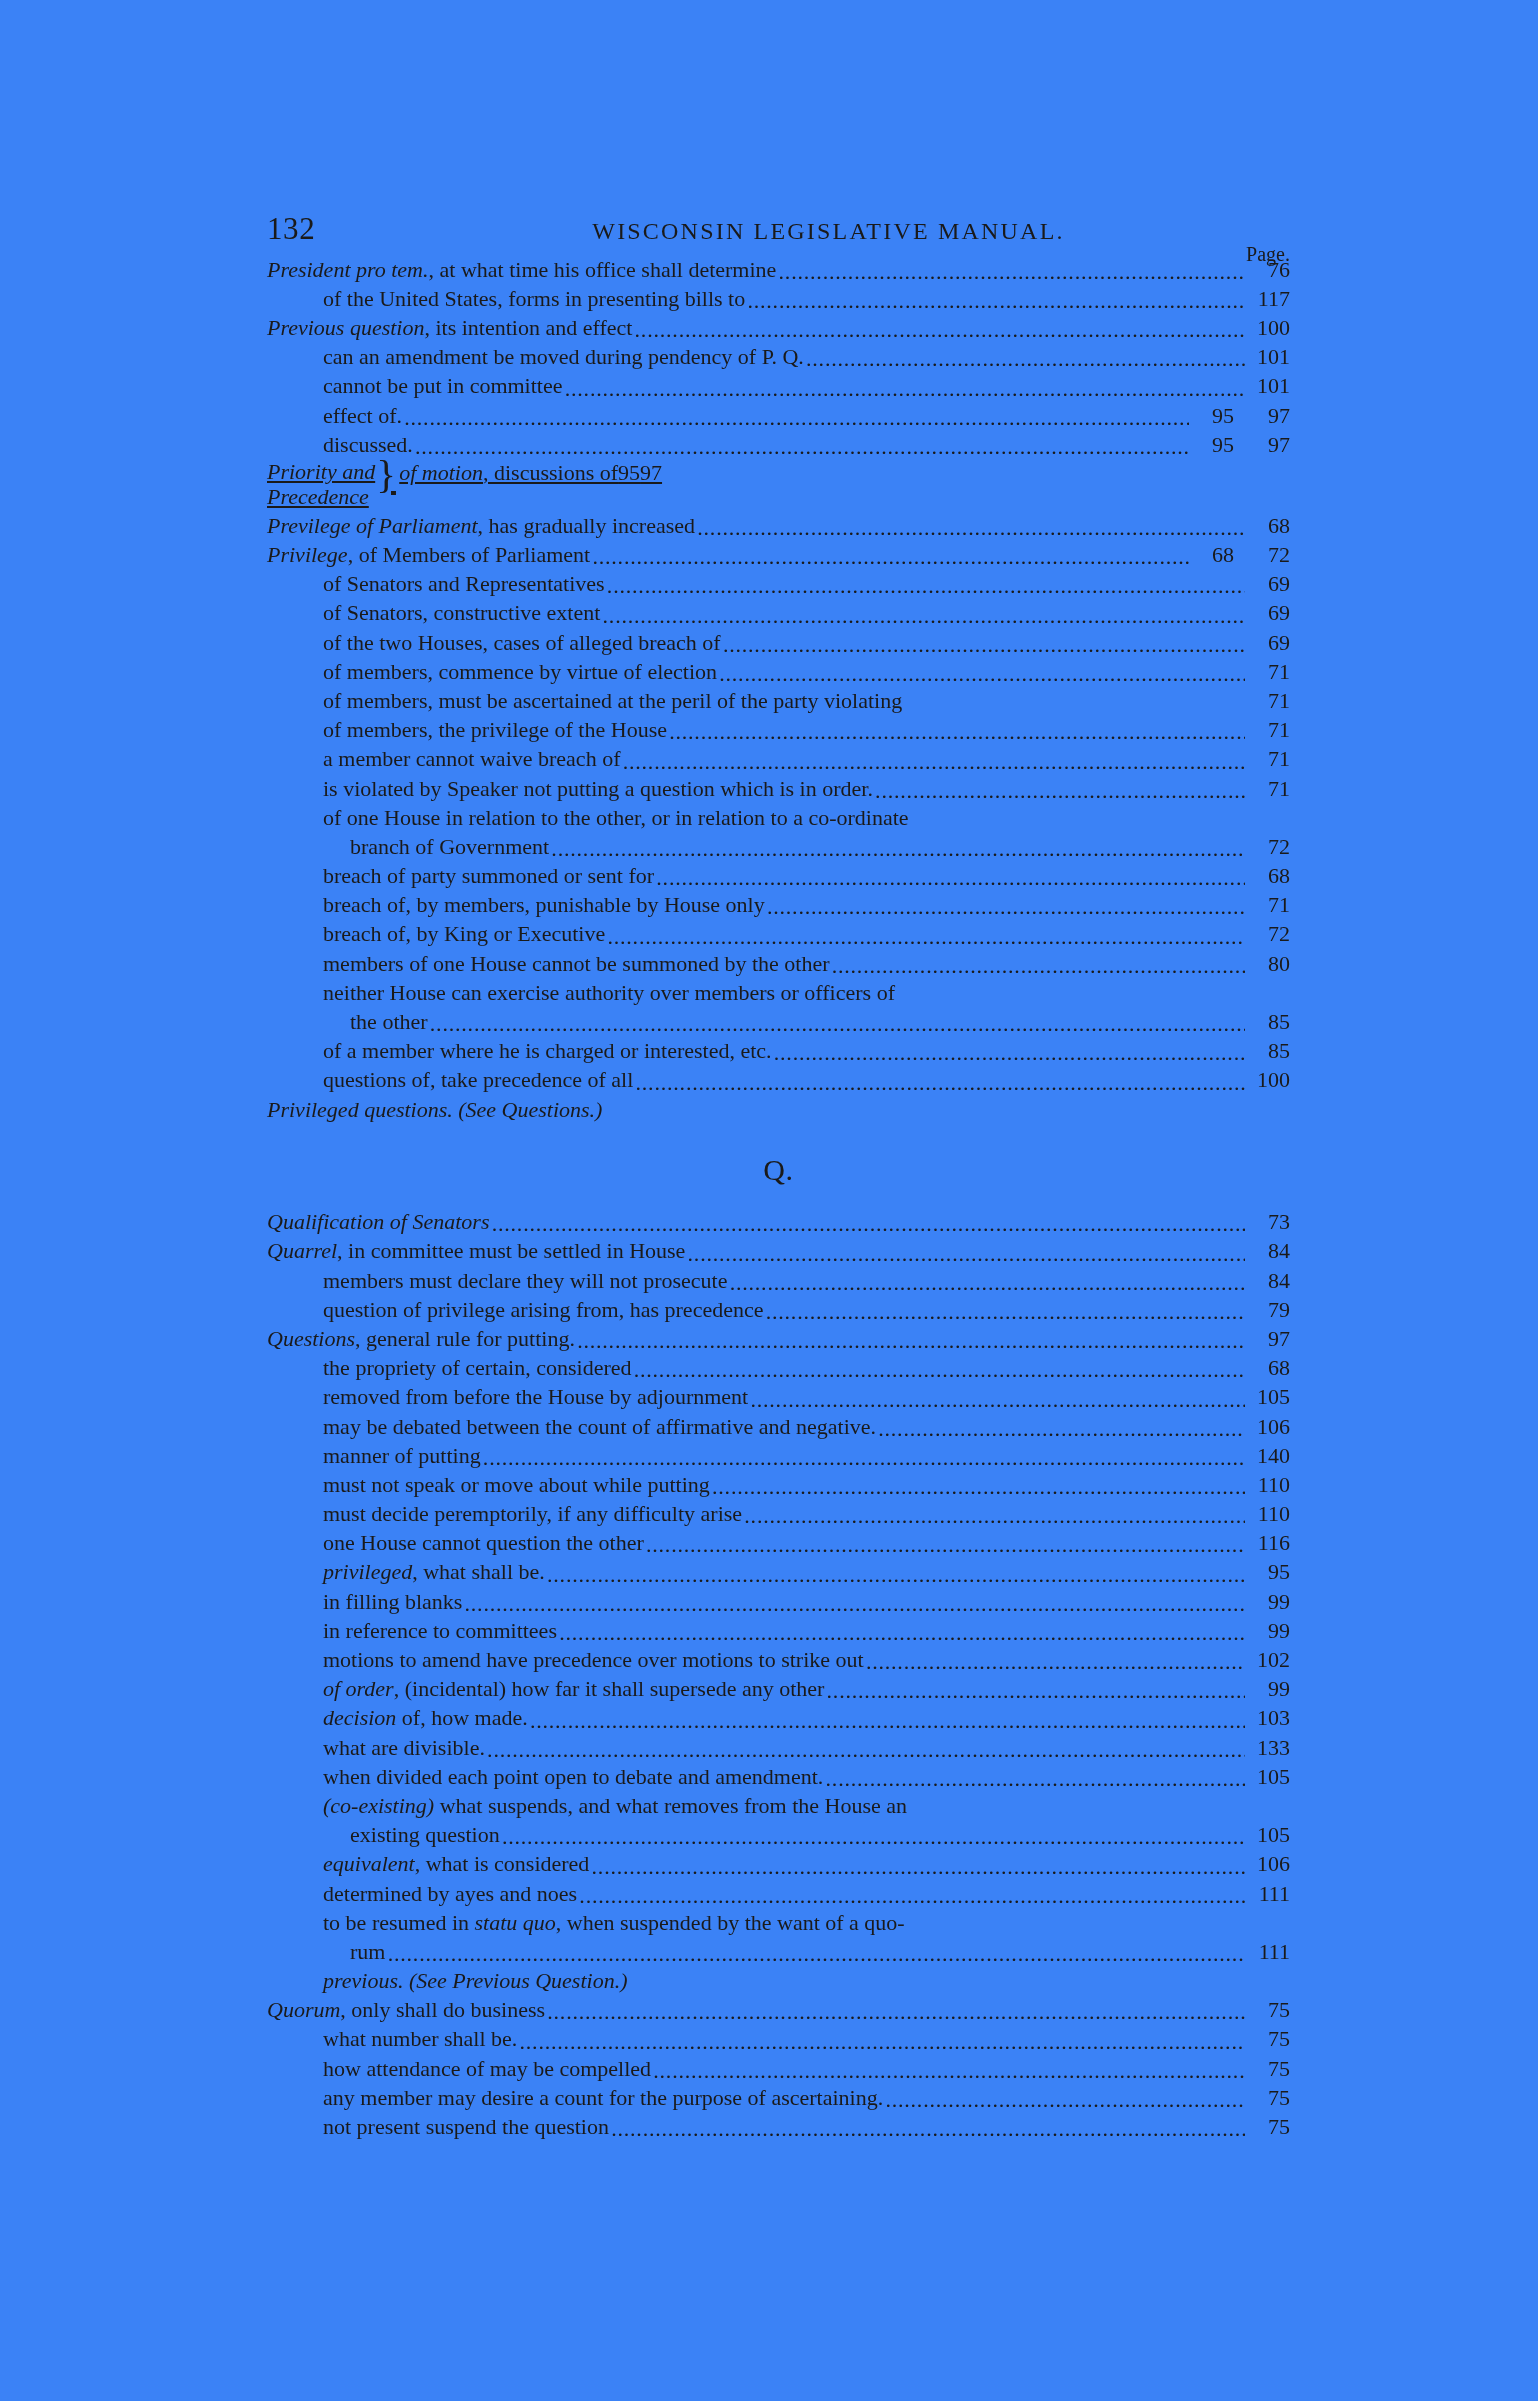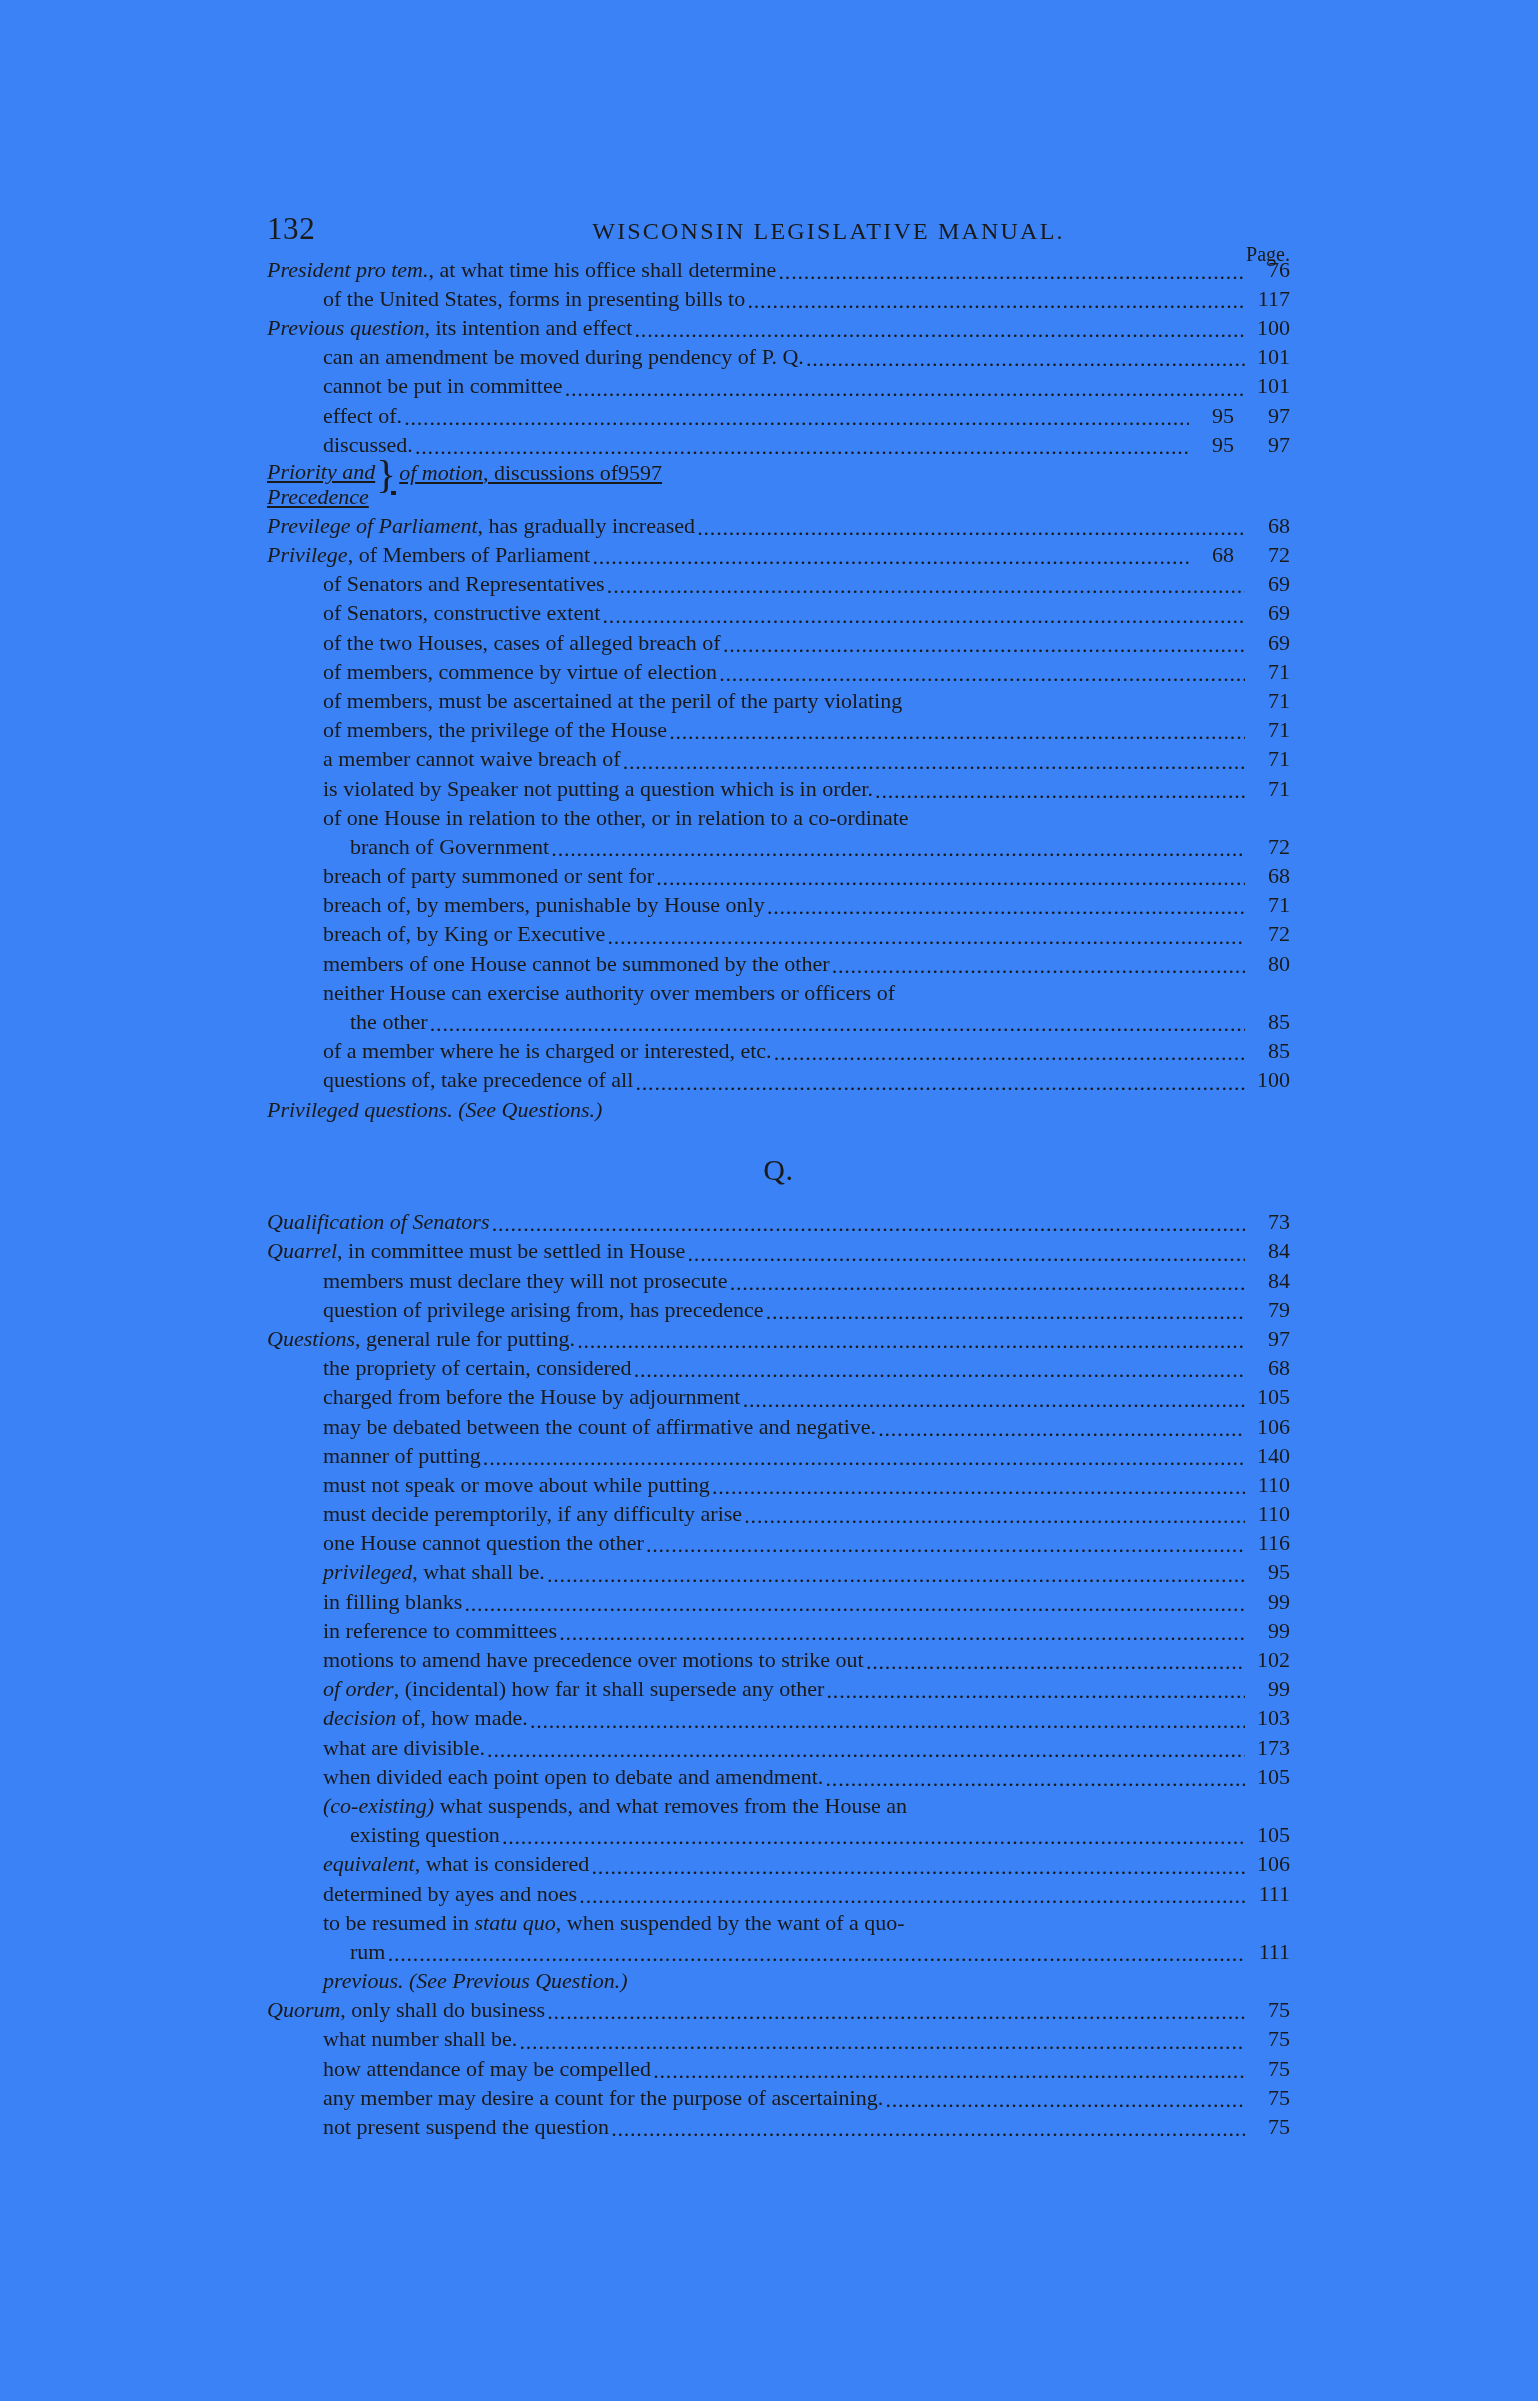--- a/index.html
+++ b/index.html
@@ -370,21 +370,21 @@
         <span class="pg">97</span>
       </div>
 
       <div class="entry ind1">
         <span class="txt">the propriety of certain, considered</span>
         <span class="leader"></span>
         <span class="pg">68</span>
       </div>
 
       <div class="entry ind1">
-        <span class="txt">charged from before the House by adjournment</span>
+        <span class="txt">removed from before the House by adjournment</span>
         <span class="leader"></span>
         <span class="pg">105</span>
       </div>
 
       <div class="entry ind1">
         <span class="txt">may be debated between the count of affirmative and negative.</span>
         <span class="leader"></span>
         <span class="pg">106</span>
       </div>
 
@@ -445,21 +445,21 @@
 
       <div class="entry ind1">
         <span class="txt"><span class="i">decision</span> of, how made.</span>
         <span class="leader"></span>
         <span class="pg">103</span>
       </div>
 
       <div class="entry ind1">
         <span class="txt">what are divisible.</span>
         <span class="leader"></span>
-        <span class="pg">173</span>
+        <span class="pg">133</span>
       </div>
 
       <div class="entry ind1">
         <span class="txt">when divided each point open to debate and amendment.</span>
         <span class="leader"></span>
         <span class="pg">105</span>
       </div>
 
       <div class="entry ind1 nolead">
         <span class="txt"><span class="i">(co-existing)</span> what suspends, and what removes from the House an</span>

